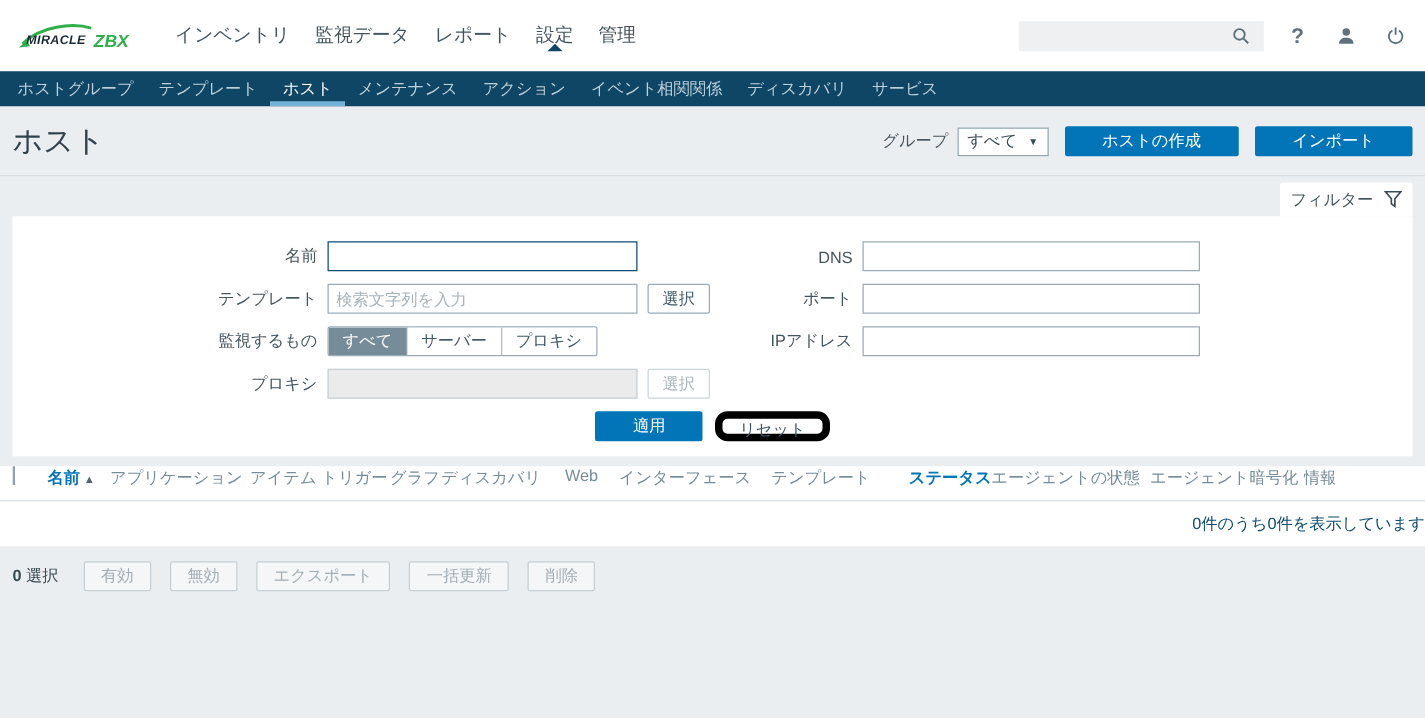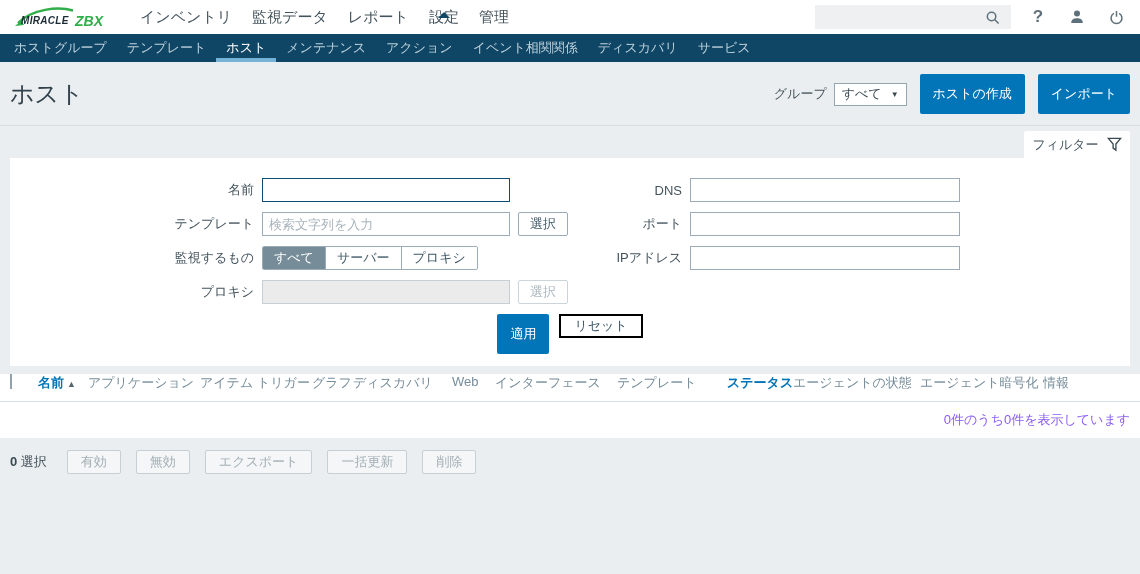--- a/index.html
+++ b/index.html
@@ -6,21 +6,21 @@
   html,body { width: 1140px; height: 574px; }
   body {
     background: #ebeef0;
     font-family: "Liberation Sans", sans-serif;
     font-size: 13px;
     color: #3a4a52;
     overflow: hidden;
   }
 
   
-  .topbar { height: 34px; background: #fff; display: flex; align-items: center; padding: 16px 12px; }
+  .topbar { height: 57px; background: #fff; display: flex; align-items: center; padding: 16px 12px; }
   .logo { width: 104px; height: 28px; flex: none; }
   .topmenu { display: flex; margin-left: 14px; height: 100%; }
   .topmenu-item { position: relative; display: flex; align-items: center; padding: 0 10px; font-size: 15px; color: #44545d; cursor: pointer; white-space: nowrap; }
   .menu-caret { position: absolute; bottom: 0; left: 50%; margin-left: -6px; width: 0; height: 0;
     border-left: 6px solid transparent; border-right: 6px solid transparent; border-bottom: 6px solid #0f4665; }
   .top-right { margin-left: auto; display: flex; align-items: center; gap: 15px; }
   .searchbox { width: 196px; height: 24px; background: #eef0f1; display: flex; align-items: center; padding: 0 7px; }
   .searchbox input { flex: 1; min-width: 0; border: none; background: transparent; outline: none; font: inherit; color: #3a4a52; }
   .icon-btn { width: 24px; height: 24px; display: flex; align-items: center; justify-content: center; color: #5e707a; cursor: pointer; }
   .help-glyph { font-size: 17px; font-weight: bold; }
@@ -30,21 +30,21 @@
   .subnav-item { display: flex; align-items: center; padding: 0 10px; color: #bdd1dc; cursor: pointer; white-space: nowrap; }
   .subnav-item.active { color: #fff; box-shadow: inset 0 -4px 0 #74b2d8; }
 
   
   .pagehead { display: flex; align-items: center; padding: 12px 10px 11px; border-bottom: 1px solid #d7dee2; }
   .page-title { font-size: 24px; font-weight: normal; color: #32424c; }
   .head-controls { margin-left: auto; display: flex; align-items: center; }
   .group-label { margin-right: 7px; color: #44545d; }
   .group-select { height: 23px; border: 1px solid #93a6b0; background: #fff; display: flex; align-items: center; padding: 0 7px; gap: 9px; cursor: pointer; }
   .select-caret { font-size: 8px; color: #3a4a52; }
-  .btn { height: 40px; padding: 0 13px; border: none; border-radius: 2px; background: #0275b8; color: #fff; font: inherit; cursor: pointer; white-space: nowrap; }
+  .btn { height: 24px; padding: 0 30px; border: none; border-radius: 2px; background: #0275b8; color: #fff; font: inherit; cursor: pointer; white-space: nowrap; }
   .head-controls .btn { margin-left: 13px; }
 
   
   .filtertab-row { height: 32px; position: relative; margin: 0 10px; text-decoration: underline; }
   .filter-tab { position: absolute; right: 0; bottom: 0; height: 27px; width: 106px; background: #fff;
     border-radius: 2px 2px 0 0; display: flex; align-items: center; justify-content: center; gap: 8px; color: #44545d; cursor: pointer; }
   .funnel { color: #3a4a52; display: flex; }
   .filter-panel { margin: 0 10px; background: #fff; padding: 20px 0 12px; }
   .filter-cols { display: flex; }
   .fcol-left { width: 592px; }
@@ -57,36 +57,36 @@
   input.text:disabled { background: #ebebeb; border-color: #c5cfd4; }
   input.focused { border-color: #0e4c74; }
   .w268 { width: 248px; } .w270 { width: 270px; }
   .btn-sel { height: 24px; margin-left: 8px; padding: 0 11px; border: 1px solid #9bacb6; background: #fff; border-radius: 2px; color: #3f5866; font: inherit; cursor: pointer; }
   .btn-sel:disabled { color: #aab6bc; border-color: #ccd5da; cursor: default; }
   .segmented { display: inline-flex; border: 1px solid #9bacb6; border-radius: 2px; overflow: hidden; height: 24px; }
   .seg-opt { padding: 0 11px; display: flex; align-items: center; background: #fff; color: #3f5866; border-right: 1px solid #9bacb6; cursor: pointer; white-space: nowrap; }
   .seg-opt:last-child { border-right: none; }
   .seg-opt.selected { background: #768d99; color: #fff; }
   .filter-actions { display: flex; justify-content: center; gap: 10px; }
-  .btn-alt { height: 24px; padding: 0 13px; border: 2px solid #000000; background: #fff; border-radius: 0; color: #3f5866; font: inherit; cursor: pointer; }
+  .btn-alt { height: 24px; padding: 0 13px; border: 6px solid #000000; background: #fff; border-radius: 10px; color: #3f5866; font: inherit; cursor: pointer; }
 
   
   .host-table { margin-top: 8px; background: #fff; }
   .thead { display: flex; align-items: flex-start; height: 28px; padding-left: 10px; border-bottom: 1px solid #d9e0e4; }
   .th { white-space: nowrap; color: #768d99; overflow: hidden; flex: none; }
   .th.sortable { color: #0275b8; font-weight: bold; cursor: pointer; }
   .sort-arrow { color: #55656e; font-size: 9px; margin-left: 3px; font-weight: normal; }
   .c-cb { width: 28px; flex: none; }
   .c1 { width: 50px; } .c2 { width: 112px; } .c3 { width: 57px; } .c4 { width: 55px; }
   .c5 { width: 41px; } .c6 { width: 99px; } .c7 { width: 43px; } .c8 { width: 122px; }
   .c9 { width: 110px; } .c10 { width: 66px; } .c11 { width: 127px; } .c12 { width: 123px; }
   .c13 { flex: 1 !important; }
   .cb { width: 15px; height: 15px; border: 1px solid #8fa1ab; border-radius: 2px; background: #fff; cursor: pointer; }
   .empty-row { height: 35px; display: flex; align-items: center; justify-content: center; color: #768d99; border-bottom: 1px solid #e4e9ec; }
-  .stats-row { height: 36px; display: flex; align-items: center; justify-content: flex-end; padding-right: 10px; color: #8b5cf6; }
+  .stats-row { height: 36px; display: flex; align-items: center; justify-content: flex-end; padding-right: 0; color: #0c4a6e; }
 
   
   .bulk-bar { display: flex; align-items: center; padding: 12px 10px; }
   .sel-count { color: #3a4a52; margin-right: 20px; white-space: nowrap; }
   .sel-count b { font-weight: bold; }
   .btn-dis { height: 24px; padding: 0 13px; margin-right: 15px; border: 1px solid #c6cfd4; border-radius: 2px;
     background: rgba(255,255,255,.45); color: #a3afb6; font: inherit; cursor: default; white-space: nowrap; }
 </style>
 </head>
 <body>

